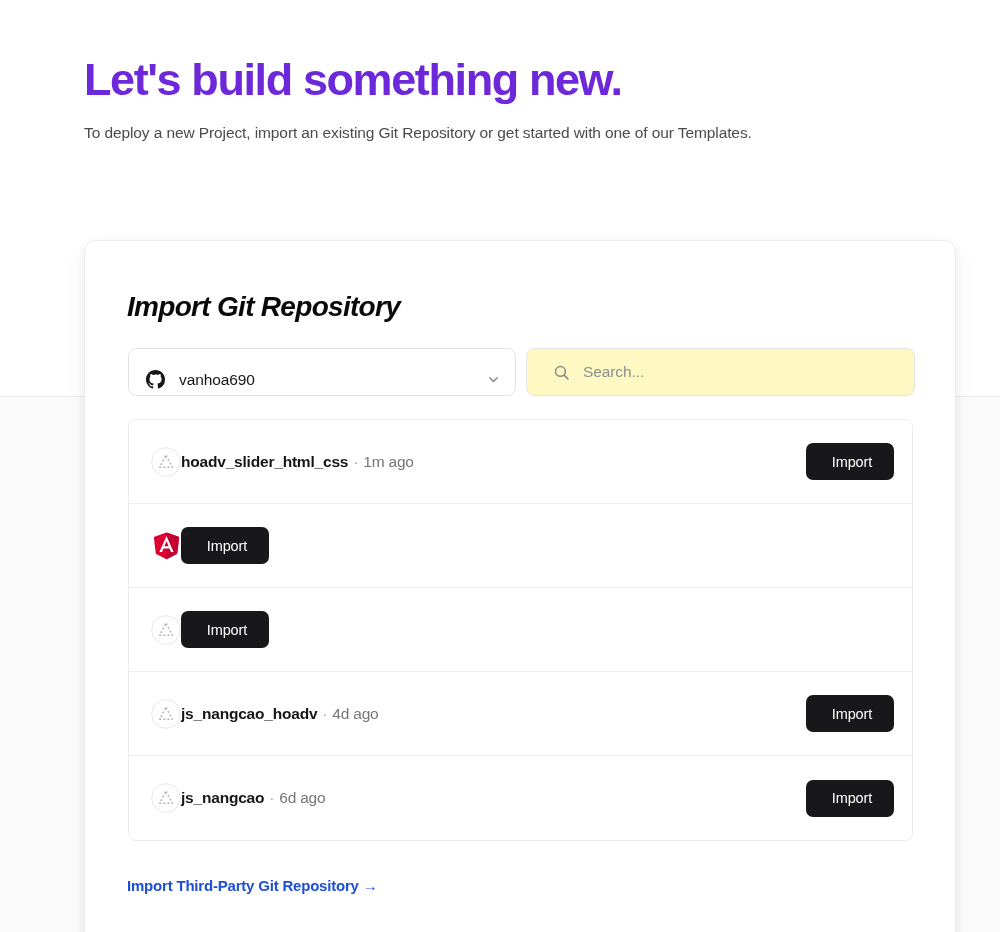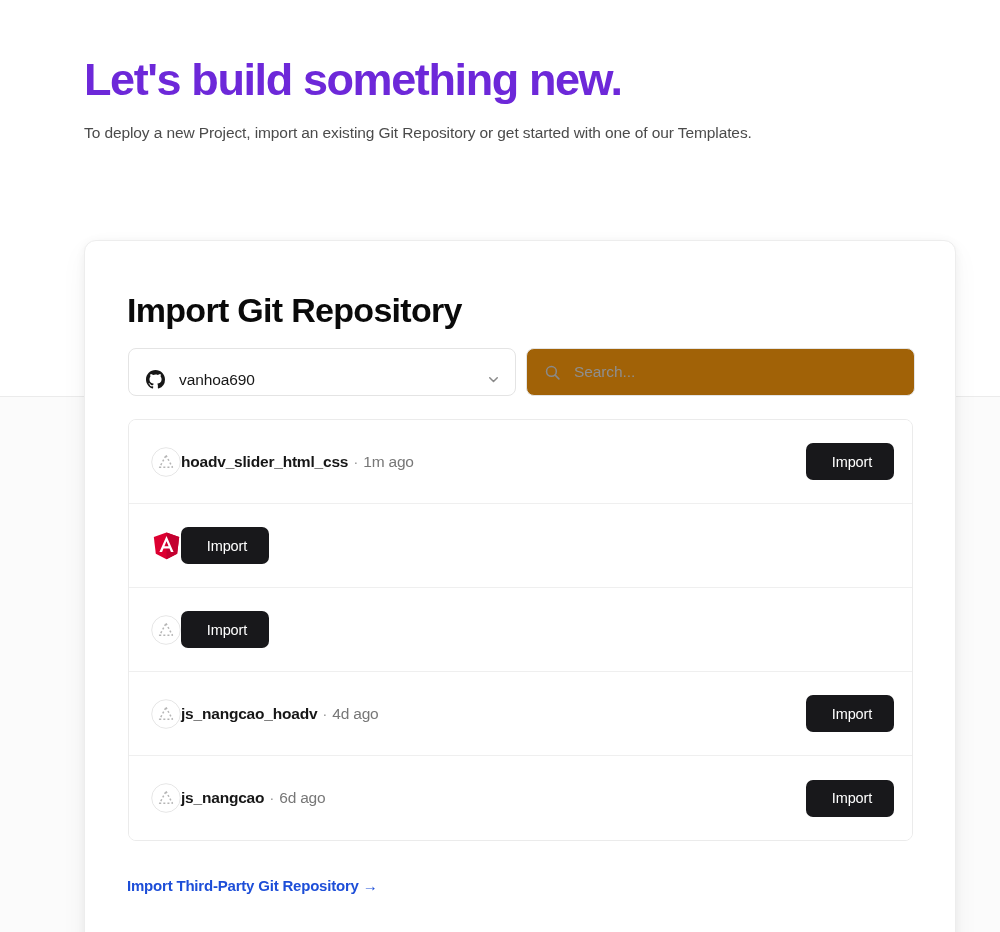--- a/index.html
+++ b/index.html
@@ -72,25 +72,26 @@
     border-radius: 12px;
     border: 1px solid #ededed;
     box-shadow: 0 2px 10px rgba(0,0,0,0.055), 0 10px 28px rgba(0,0,0,0.045);
     box-sizing: border-box;
     overflow: hidden;
   }
   .card-title {
     position: absolute;
     left: 42px;
     top: 50px;
-    font-size: 34px;
+    font-size: 28px;
     font-weight: 700;
     letter-spacing: -0.7px;
     color: #0a0a0a;
     margin: 0;
+    font-style: italic;
   }
 
   
   .controls {
     position: absolute;
     left: 43px;
     top: 107px;
     width: 787px;
     display: flex;
     gap: 10px;
@@ -122,24 +123,24 @@
   .chevron {
     width: 16px; height: 16px;
     flex: 0 0 16px;
     display: flex; align-items: center; justify-content: center;
   }
   .search-box {
     flex: 1;
     height: 48px;
     border: 1px solid #e4e4e4;
     border-radius: 8px;
-    background: #a16207;
+    background: #fef9c3;
     display: flex;
     align-items: center;
-    padding: 0 14px 0 16px;
+    padding: 0 14px 0 25px;
     box-sizing: border-box;
   }
   .search-icon {
     width: 18px; height: 18px;
     flex: 0 0 18px;
     display: flex; align-items: center; justify-content: center;
   }
   .search-input {
     border: 0;
     outline: none;

